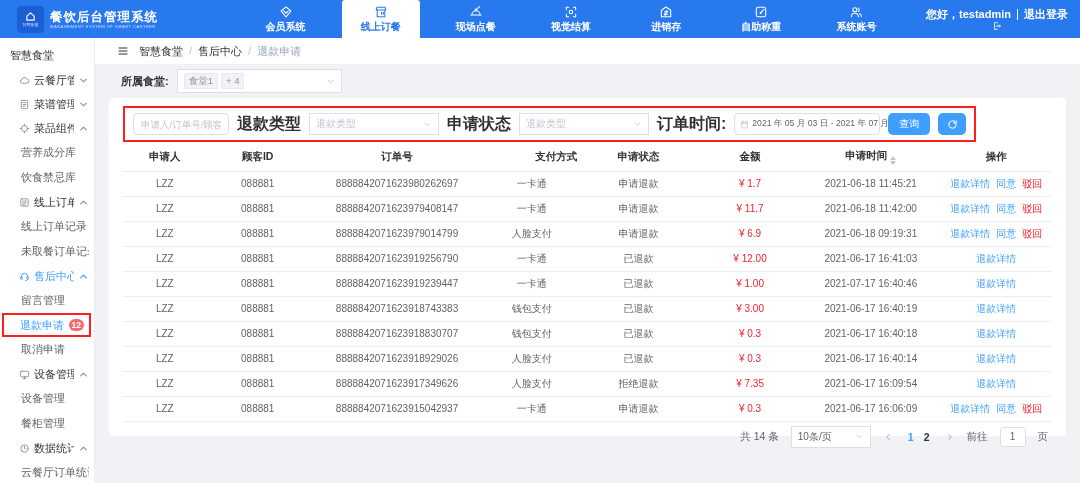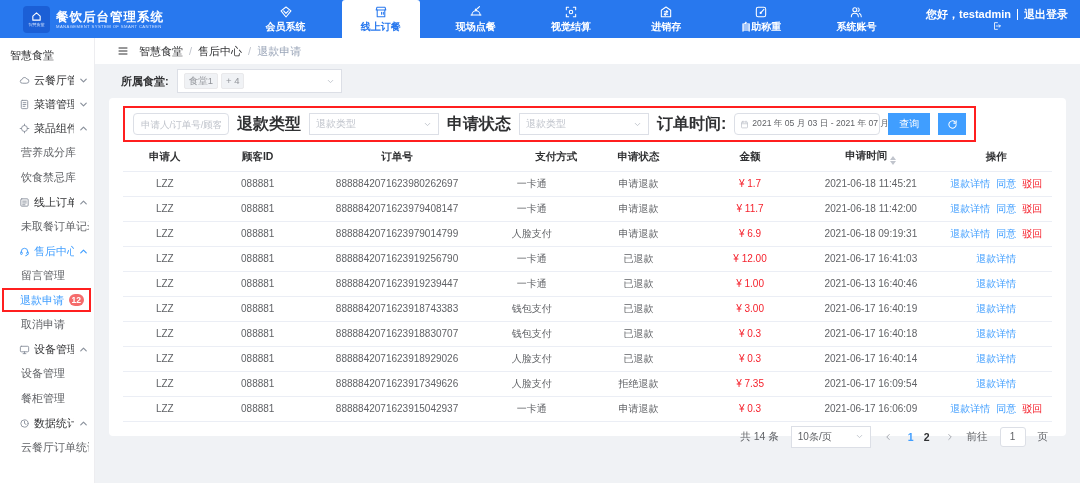--- a/index.html
+++ b/index.html
@@ -3,21 +3,21 @@
 <meta charset="utf-8">
 <style>
   html,body{margin:0;padding:0;width:1080px;height:483px;overflow:hidden;
     font-family:"Liberation Sans","DejaVu Sans",sans-serif;background:#f0f2f5;position:relative;}
   *{box-sizing:border-box;}
   .ic{display:inline-flex;align-items:center;justify-content:center;flex:0 0 auto;}
   .ic svg{width:100%;height:100%;display:block;}
 
   
   .topbar{height:38px;background:#2878ee;display:flex;align-items:stretch;color:#fff;position:relative;z-index:5;}
-  .logo{display:flex;align-items:center;gap:6px;padding:0 23px;width:238px;flex:0 0 auto;}
+  .logo{display:flex;align-items:center;gap:6px;padding:0 17px;width:238px;flex:0 0 auto;}
   .logo-square{width:27px;height:27px;background:#1b5fd6;border-radius:4px;display:flex;flex-direction:column;
     align-items:center;justify-content:center;gap:0;}
   .logo-square .ic{width:11px;height:11px;color:#fff;}
   .logo-badge{font-size:4px;color:#cfe0ff;line-height:5px;}
   .logo-title{font-size:12.5px;font-weight:bold;letter-spacing:1px;line-height:14px;}
   .logo-sub{font-size:4.2px;color:#cfe0ff;letter-spacing:.4px;}
   .topnav{flex:1;display:flex;align-items:stretch;justify-content:space-around;padding-right:10px;}
   .nav-item{display:flex;flex-direction:column;align-items:center;justify-content:center;gap:1px;
     width:78px;font-size:10px;font-weight:bold;cursor:pointer;}
   .nav-item .ic{width:14px;height:14px;}
@@ -65,21 +65,21 @@
   .card{margin:0 14px;background:#fff;border-radius:4px;padding:8px 14px 4px;height:338px;position:relative;}
   .filter-row{display:flex;align-items:center;gap:8px;padding:5px 8px;border:2px solid #ff1f1f;
     width:fit-content;margin-bottom:2px;}
   .inp{width:96px;height:22px;border:1px solid #dcdfe6;border-radius:4px;padding:0 7px;font-size:9.5px;
     color:#606266;outline:none;font-family:inherit;}
   .inp::placeholder{color:#c0c4cc;}
   .fselect{width:130px;height:22px;}
   .date-input{width:146px;height:22px;border:1px solid #dcdfe6;border-radius:4px;display:flex;align-items:center;
     gap:3px;padding:0 5px;font-size:8.6px;color:#606266;white-space:nowrap;cursor:pointer;}
   .cal-ico{width:9px;height:9px;color:#c0c4cc;}
-  .btn{background:#409eff;color:#fff;border:none;border-radius:0;height:22px;padding:0 11px;
+  .btn{background:#409eff;color:#fff;border:none;border-radius:5px;height:22px;padding:0 11px;
     font-size:10px;cursor:pointer;font-family:inherit;}
   .btn-ico{width:28px;padding:0;display:inline-flex;align-items:center;justify-content:center;}
   .btn-ico .ic{width:11px;height:11px;color:#fff;}
 
   table{width:100%;border-collapse:collapse;table-layout:fixed;}
   th{font-size:10.5px;color:#303133;font-weight:bold;height:27px;border-bottom:1px solid #ebeef5;text-align:center;}
   td{font-size:10px;color:#606266;height:25px;border-bottom:1px solid #ebeef5;text-align:center;
     white-space:nowrap;overflow:hidden;}
   td.amount{color:#f5222d;}
   .lnk{color:#409eff;cursor:pointer;margin:0 3px;}
@@ -259,20 +259,23 @@
           <rect x="4" y="4" width="16" height="16" rx="2"></rect>
           <path d="M8 9h8M8 13h8M8 17h5"></path>
         </svg>
       </span>
       <span class="lbl">线上订单管理</span>
       <span class="ic chev">
         <svg viewBox="0 0 24 24" fill="none" stroke="currentColor" stroke-width="2.6" stroke-linecap="round" stroke-linejoin="round">
           <path d="M6 15l6-6 6 6"></path>
         </svg>
       </span>
+    </div>
+    <div class="side-item child">
+      <span class="lbl">线上订单记录</span>
     </div>
     <div class="side-item child">
       <span class="lbl">未取餐订单记录</span>
     </div>
     <div class="side-item parent active">
       <span class="ic">
         <svg viewBox="0 0 24 24" fill="none" stroke="currentColor" stroke-width="2" stroke-linecap="round" stroke-linejoin="round">
           <path d="M5 14v-2a7 7 0 0 1 14 0v2"></path>
           <rect x="3.5" y="13" width="3.6" height="5.5" rx="1.6"></rect>
           <rect x="16.9" y="13" width="3.6" height="5.5" rx="1.6"></rect>
@@ -465,21 +468,21 @@
             <td>2021-06-17 16:41:03</td>
             <td><span class="lnk">退款详情</span></td>
           </tr>
           <tr>
             <td>LZZ</td>
             <td>088881</td>
             <td>8888842071623919239447</td>
             <td>一卡通</td>
             <td>已退款</td>
             <td class="amount">¥ 1.00</td>
-            <td>2021-06-13 16:40:46</td>
+            <td>2021-07-17 16:40:46</td>
             <td><span class="lnk">退款详情</span></td>
           </tr>
           <tr>
             <td>LZZ</td>
             <td>088881</td>
             <td>8888842071623918743383</td>
             <td>钱包支付</td>
             <td>已退款</td>
             <td class="amount">¥ 3.00</td>
             <td>2021-06-17 16:40:19</td>

